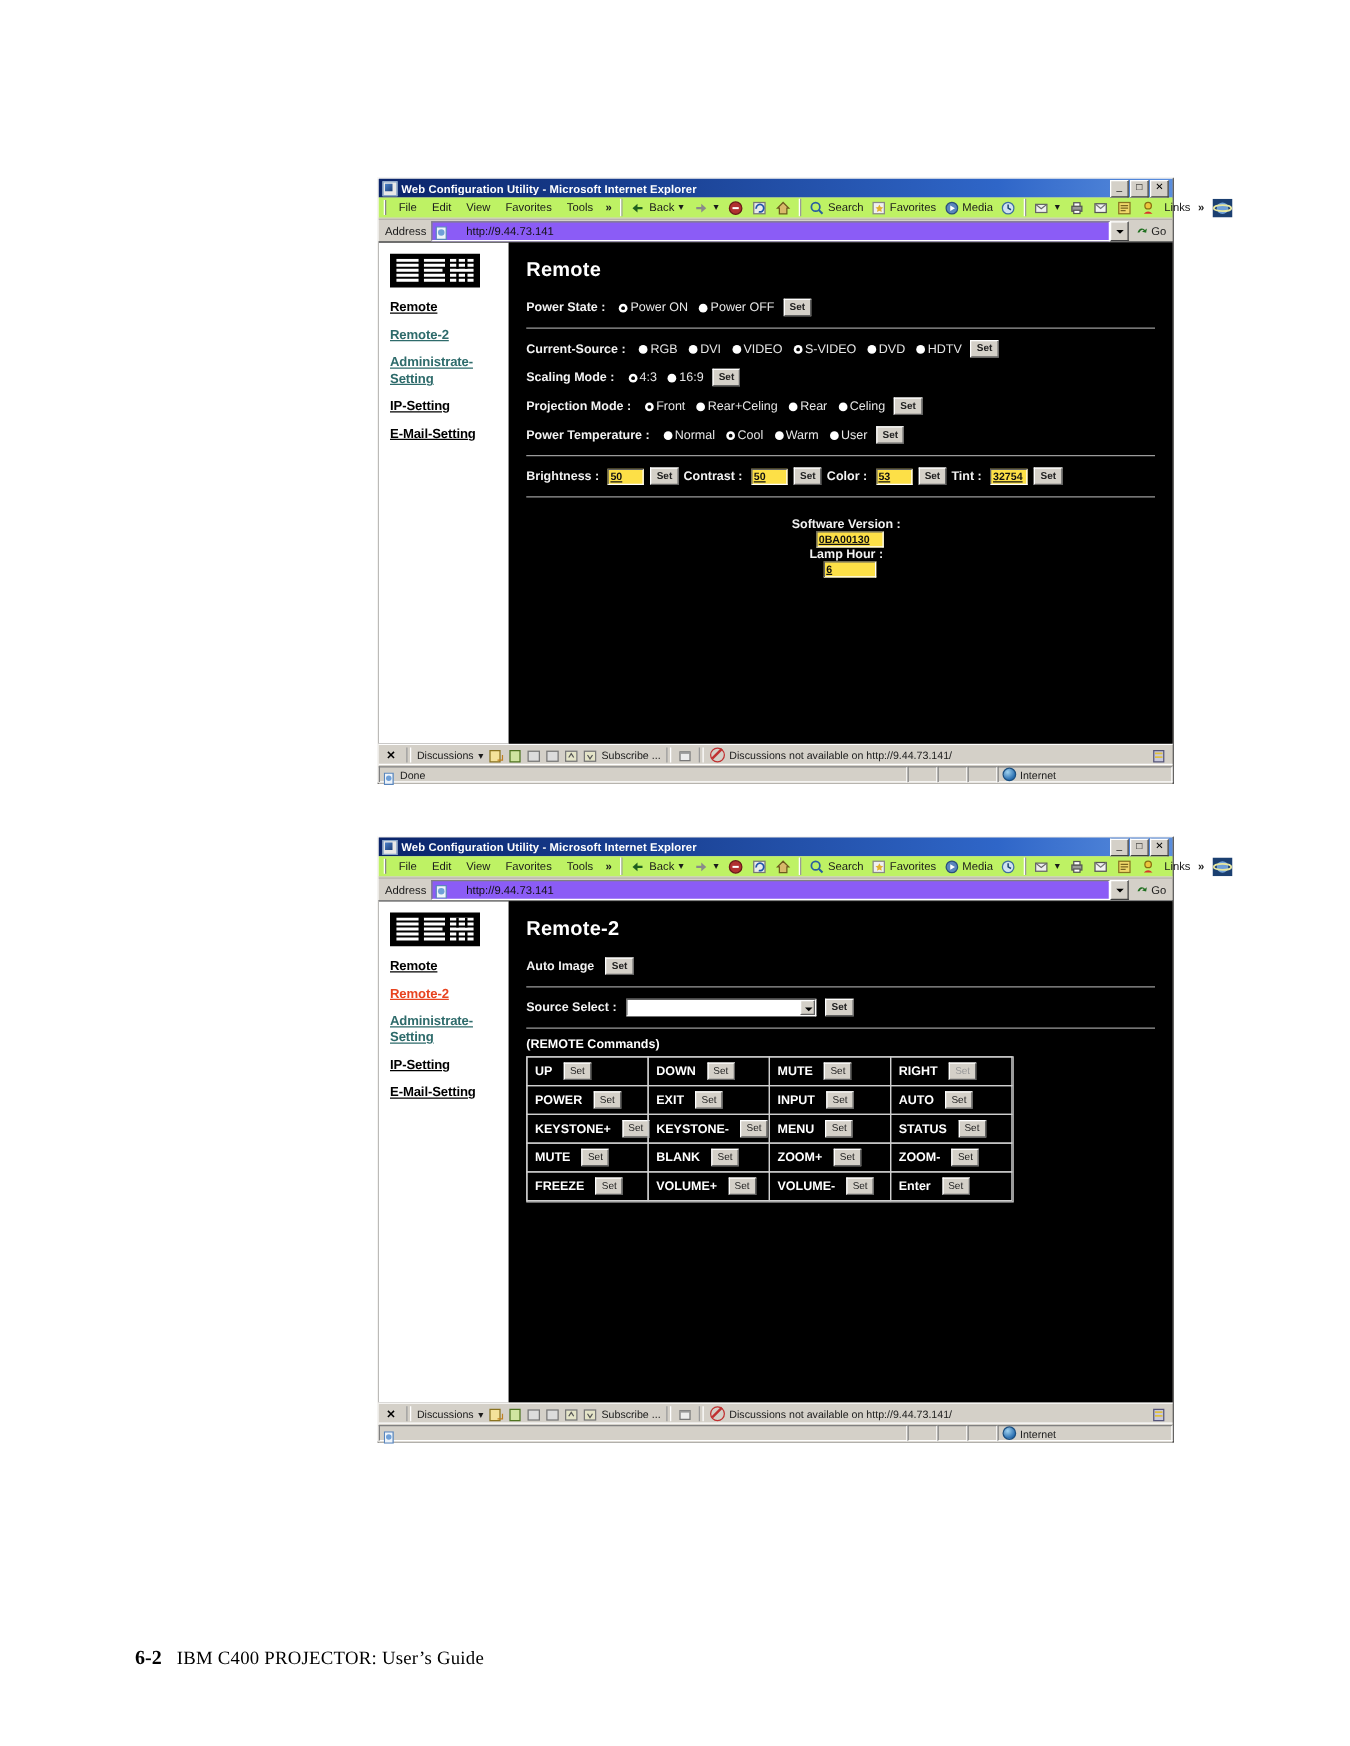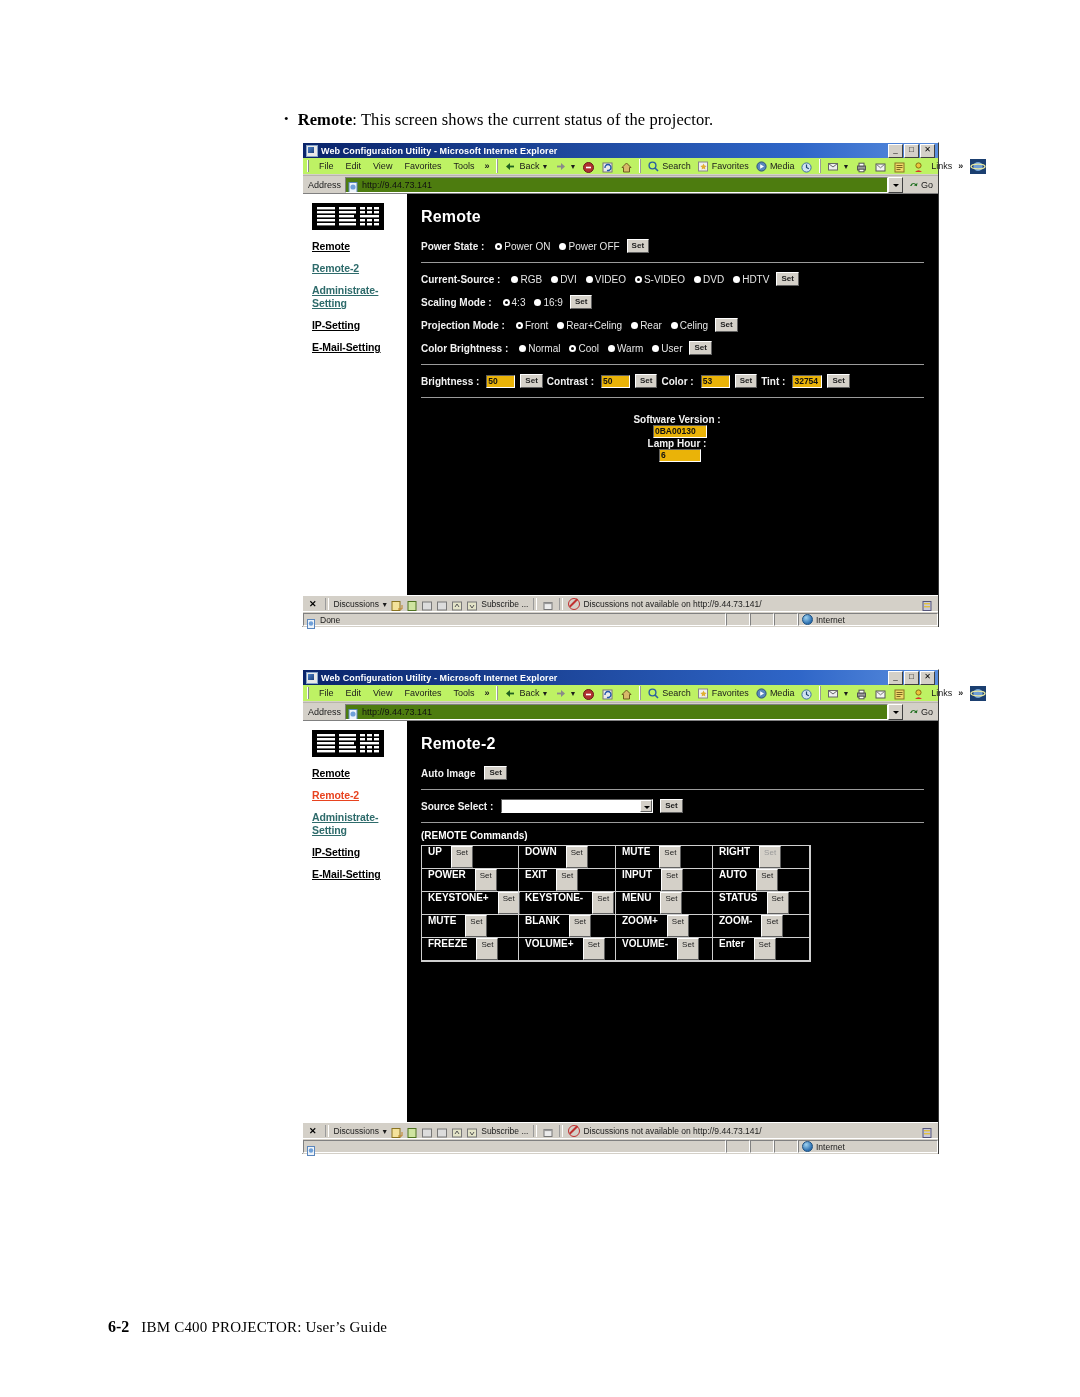--- a/index.html
+++ b/index.html
@@ -61,23 +61,23 @@
 
   .tbar-item{display:flex;align-items:center;font-size:9px;color:#1a1a1a;padding:0 3px;white-space:nowrap;gap:2px;}
   .ticon{width:13px;height:13px;position:relative;flex:0 0 auto;display:inline-block;}
 
   .addrbar{
     height:17px;display:flex;align-items:center;background:#d4d0c8;padding-left:3px;
     border-top:1px solid #b8b4ac;
   }
   .addrbar .lab{font-size:9px;color:#1a1a1a;padding:0 4px 0 2px;}
   .addrfield{
-    flex:1 1 auto;height:14px;background:#4d7c0f;border-top:1px solid #808080;
+    flex:1 1 auto;height:14px;background:#8b5cf6;border-top:1px solid #808080;
     border-left:1px solid #808080;border-right:1px solid #fff;border-bottom:1px solid #fff;
-    display:flex;align-items:center;padding-left:2px;gap:3px;overflow:hidden;
+    display:flex;align-items:center;padding-left:2px;gap:14px;overflow:hidden;
   }
   .addrfield .url{font-size:9px;color:#111;white-space:nowrap;}
   .addr-drop{width:13px;height:14px;background:#d4d0c8;border-top:1px solid #fff;border-left:1px solid #fff;
     border-right:1px solid #404040;border-bottom:1px solid #404040;position:relative;flex:0 0 auto;}
   .addr-drop:after{content:"";position:absolute;left:4px;top:6px;border-left:3px solid transparent;
     border-right:3px solid transparent;border-top:3px solid #000;}
   .gobtn{display:flex;align-items:center;gap:2px;font-size:9px;color:#1a1a1a;padding:0 5px;white-space:nowrap;}
 
   
   .viewport{display:flex;background:#000;border-top:1px solid #808080;overflow:hidden;}
@@ -118,45 +118,45 @@
   .opt{font-weight:normal;color:#e6e6e6;margin-right:3px;font-size:10px;}
   .setbtn{
     display:inline-block;background:#d4d0c8;color:#222;font-size:8px;font-family:"Liberation Sans",sans-serif;
     line-height:10px;padding:1px 4px;margin:0 4px;
     border-top:1px solid #fff;border-left:1px solid #fff;
     border-right:1px solid #606060;border-bottom:1px solid #606060;
     flex:0 0 auto;
   }
   .setbtn.dim{color:#9a9a9a;}
   .tinput{
-    display:inline-block;background:#eab308;color:#111;font-size:8.5px;font-family:"Liberation Sans",sans-serif;
+    display:inline-block;background:#fde047;color:#111;font-size:8.5px;font-family:"Liberation Sans",sans-serif;
     line-height:11px;height:11px;padding:0 1px;margin:0 1px 0 2px;overflow:hidden;
     border-top:1px solid #606060;border-left:1px solid #606060;
-    border-right:1px solid #fff;border-bottom:1px solid #fff;flex:0 0 auto;
+    border-right:1px solid #fff;border-bottom:1px solid #fff;flex:0 0 auto;text-decoration:underline;
   }
   .select{
     display:flex;align-items:center;background:#fff;height:12px;width:150px;margin:0 3px;
     border-top:1px solid #606060;border-left:1px solid #606060;
     border-right:1px solid #fff;border-bottom:1px solid #fff;flex:0 0 auto;
   }
   .select .sv{flex:1 1 auto;font-size:8px;color:#111;padding-left:2px;font-weight:normal;}
   .select .sarrow{
     width:12px;height:12px;background:#d4d0c8;border-left:1px solid #fff;position:relative;flex:0 0 auto;
     border-top:1px solid #fff;border-right:1px solid #606060;border-bottom:1px solid #606060;box-sizing:border-box;
   }
   .select .sarrow:after{content:"";position:absolute;left:3px;top:5px;border-left:3px solid transparent;
     border-right:3px solid transparent;border-top:3px solid #000;}
 
   
   .grp-title{font-family:"Liberation Sans",sans-serif;font-size:10px;font-weight:bold;color:#fff;margin:6px 0 4px 0;}
   .cmdgrid{border:1px solid #cfcfcf;display:inline-block;background:#000;}
   .cmdrow{display:flex;}
   .cmdcell{
     border:1px solid #cfcfcf;margin:-1px 0 0 -1px;width:98px;height:24px;box-sizing:border-box;
-    display:flex;padding-left:6px;gap:5px;
+    display:flex;align-items:center;padding-left:6px;gap:5px;
   }
   .cmdcell .cname{font-family:"Liberation Sans",sans-serif;font-size:10px;font-weight:bold;color:#fff;white-space:nowrap;}
 
   
   .discbar{
     height:15px;display:flex;align-items:center;background:#d4d0c8;gap:3px;padding:0 3px;
     border-top:1px solid #fff;
   }
   .discbar .x{font-size:9px;font-weight:bold;color:#000;padding:0 3px;}
   .discbar .txt{font-size:8.5px;color:#1a1a1a;white-space:nowrap;}
@@ -182,23 +182,20 @@
   
   .footer{position:absolute;left:108px;top:1318px;display:flex;align-items:baseline;gap:12px;}
   .footer .pnum{font-family:"Liberation Serif",serif;font-size:16px;font-weight:bold;color:#000;}
   .footer .ftxt{font-family:"Liberation Serif",serif;font-size:15px;color:#000;letter-spacing:.2px;}
 </style>
 </head>
 <body>
 
 <div class="page">
 
-  <div class="bullet-line" style="left:284px;top:110px;">
-    <span class="dot">•</span><b>Remote</b><span>: This screen shows the current status of the projector.</span>
-  </div>
 
   <div class="ie-window" style="left:302px;top:142px;width:637px;height:485px;">
 
     <div class="titlebar">
       <span class="tb-ico"></span>
       <span class="tb-title">Web Configuration Utility - Microsoft Internet Explorer</span>
       <span class="tb-btns">
         <span class="tb-btn">
             <i>_</i>
           </span>
@@ -453,21 +450,21 @@
           <span class="radio"></span>
           <span class="opt">Rear+Celing</span>
           <span class="radio"></span>
           <span class="opt">Rear</span>
           <span class="radio"></span>
           <span class="opt">Celing</span>
           <span class="setbtn">Set</span>
         </div>
 
         <div class="row">
-          <span class="lbl">Color Brightness :</span>
+          <span class="lbl">Power Temperature :</span>
           <span class="radio"></span>
           <span class="opt">Normal</span>
           <span class="radio on"></span>
           <span class="opt">Cool</span>
           <span class="radio"></span>
           <span class="opt">Warm</span>
           <span class="radio"></span>
           <span class="opt">User</span>
           <span class="setbtn">Set</span>
         </div>

